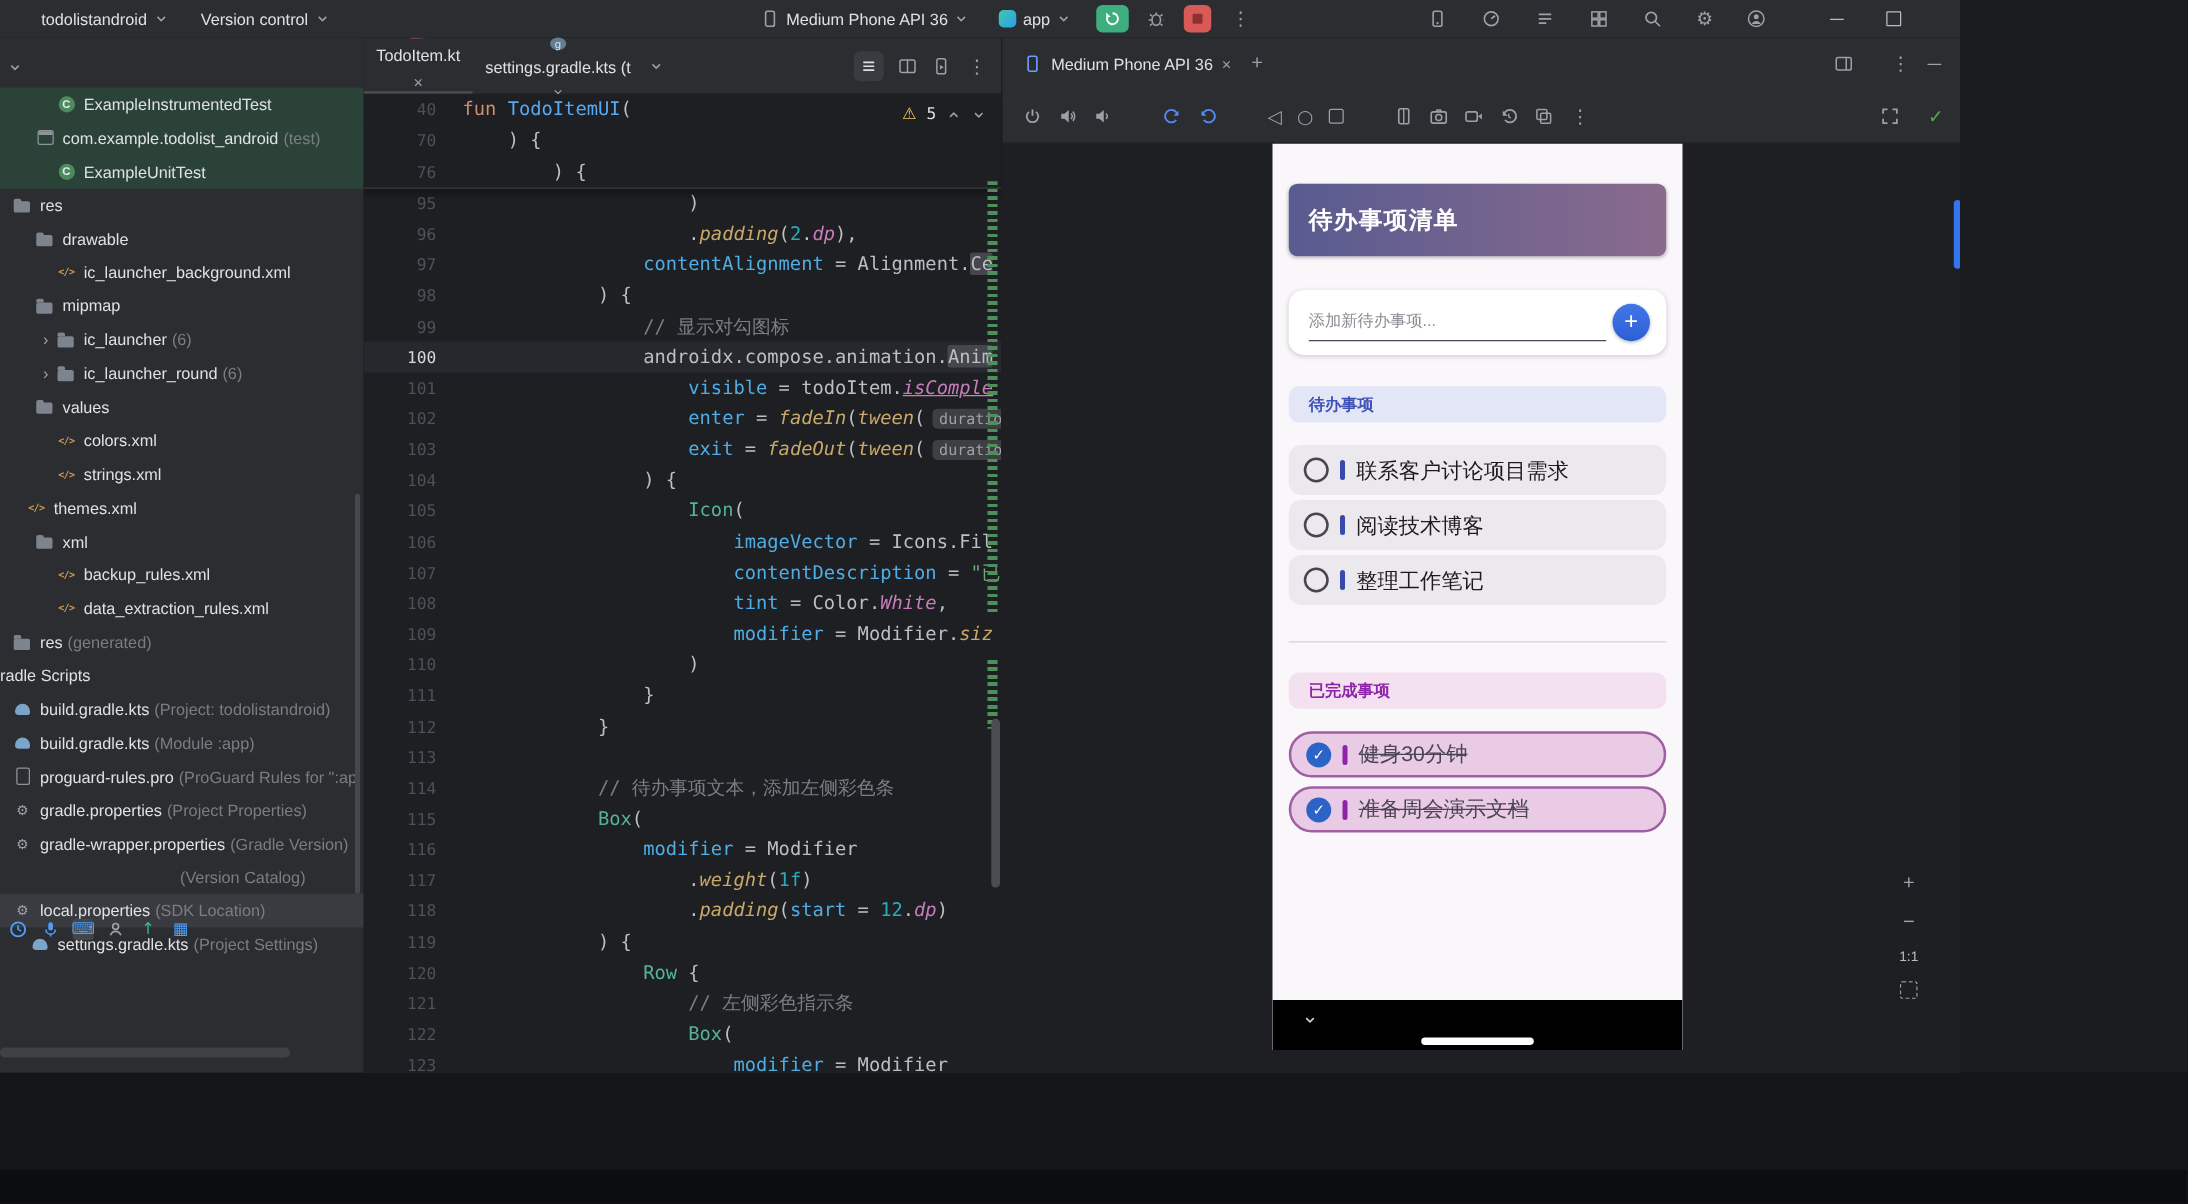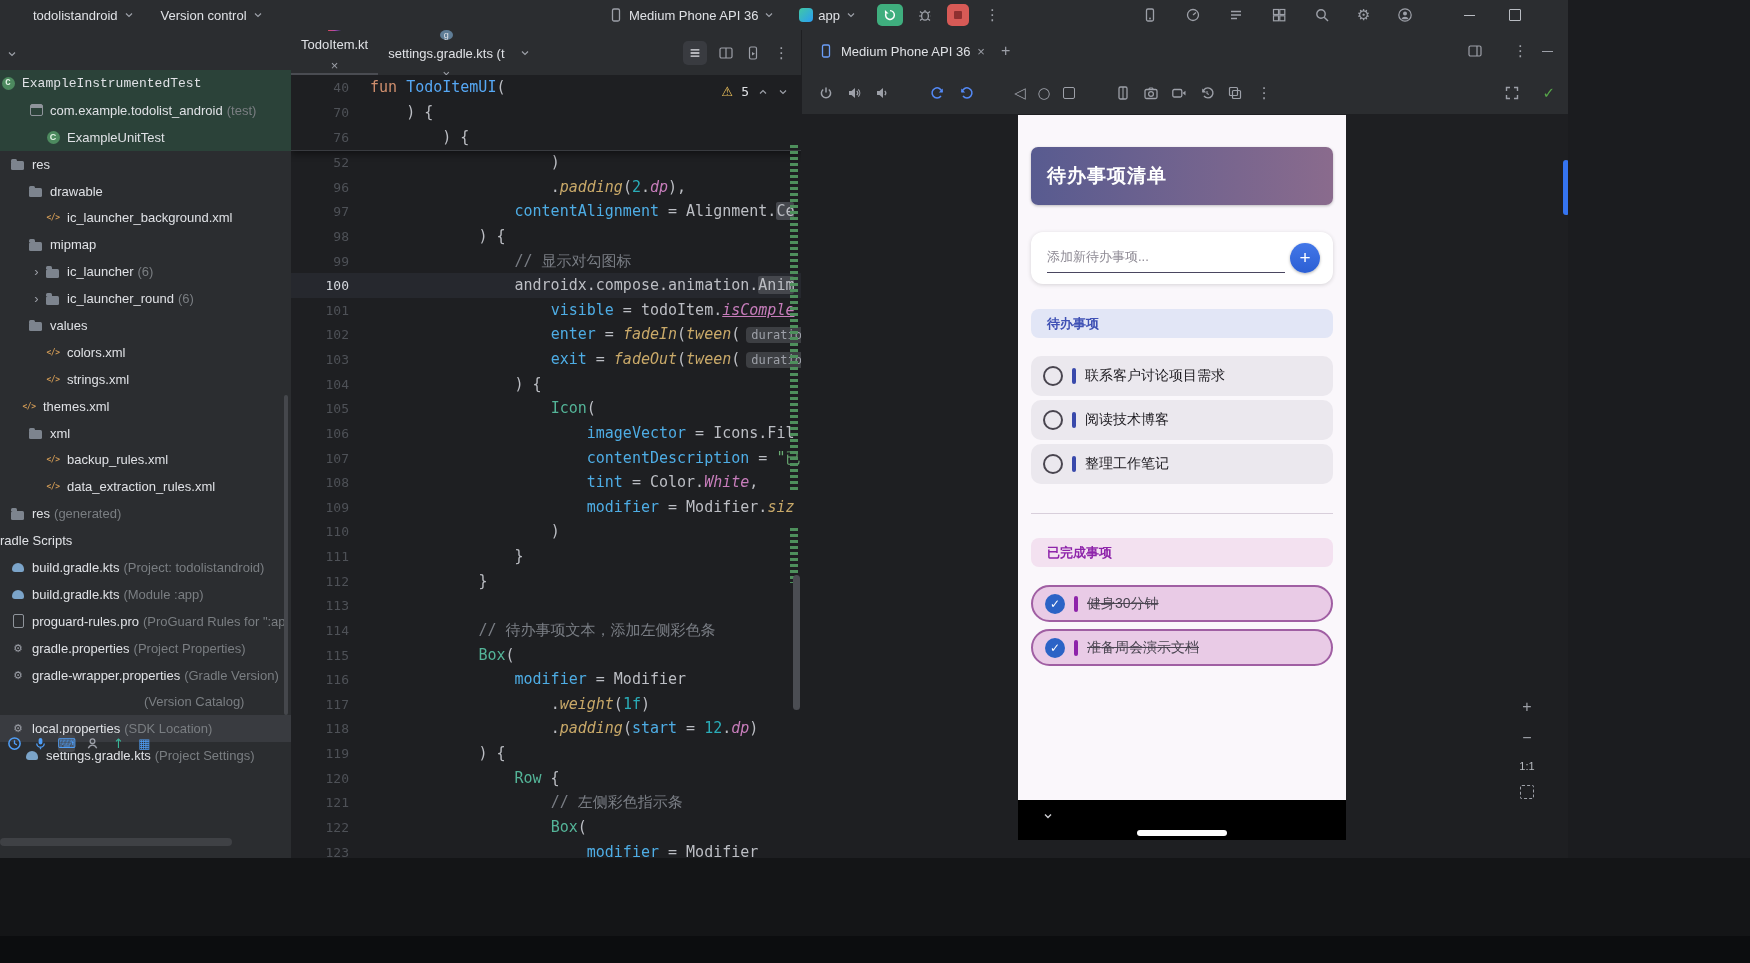--- a/index.html
+++ b/index.html
@@ -117,21 +117,21 @@
   .pill{height:29px;border-radius:8px;font-size:13px;font-weight:bold;display:flex;align-items:center;padding-left:16px;box-sizing:border-box;margin-bottom:18px;}
   .pill.todo{background:#e2e6f6;color:#3f51b5;}
   .pill.done{background:#f3e1f0;color:#8e24aa;}
   .titem{display:flex;align-items:center;height:40px;border-radius:10px;background:#ebe8ee;margin-bottom:4px;box-sizing:border-box;}
   .titem.done{height:37px;border-radius:18.5px;background:#e9cbe6;border:2px solid #a05fa3;margin-bottom:7px;}
   .tcheck{width:20px;height:20px;border-radius:50%;border:2px solid #49454f;margin-left:12px;box-sizing:border-box;flex:0 0 20px;}
   .tcheck.on{border:none;background:#2b63c6;color:#fff;font-size:12px;display:flex;align-items:center;justify-content:center;font-family:"DejaVu Sans",sans-serif;}
   .tbar{width:4px;height:16px;border-radius:2px;margin-left:9px;flex:0 0 4px;}
   .titem .tbar{background:#3949ab;}
   .titem.done .tbar{background:#8e24aa;}
-  .ttext{font-size:14px;color:#1d1b20;margin-left:9px;}
+  .ttext{font-size:17px;color:#1d1b20;margin-left:9px;}
   .titem.done .ttext{color:#4a4551;text-decoration:line-through;}
   .sdivider{border-top:1px solid #d8cfdb;margin:29px 0 24px 0;}
   .pnav{position:absolute;left:0;top:685px;width:328px;height:40px;background:#000;}
   .pnav .nchev{position:absolute;left:24px;top:10px;color:#cfd0d4;}
   .npill{position:absolute;left:119px;top:30px;width:90px;height:6px;border-radius:3px;background:#fff;}
   .zoomctl{position:absolute;left:707px;top:668px;width:36px;display:flex;flex-direction:column;align-items:center;gap:13px;color:#9da0a8;}
   .zoomctl .zl{font-size:16px;}
   .ratio{font-size:11px;color:#b9bcc2;}
   .fitico{width:12px;height:12px;border:1.5px dashed #9da0a8;border-radius:2px;}
   .blue-thumb{position:absolute;left:761px;top:130px;width:6px;height:55px;background:#3574f0;border-radius:3px;}
@@ -230,21 +230,21 @@
         <span class="wc-min"></span>
         <span class="wc-max"></span>
       </div>
     </div>
 
     <div class="project">
       <svg class="chev pp-chev" viewBox="0 0 16 16" width="14" height="14">
           <path d="M4 6l4 4 4-4" stroke="currentColor" stroke-width="1.6" fill="none"></path>
         </svg>
       <div class="tree">
-          <div class="trow g" style=" font-family: Liberation Mono, monospace;">
+          <div class="trow g" style="padding-left: 45px;">
             <span class="ti ti-class"></span>
             <span class="tl">ExampleInstrumentedTest</span>
           </div>
           <div class="trow g" style="padding-left: 28px;">
             <span class="ti ti-package"></span>
             <span class="tl">com.example.todolist_android</span>
             <span class="ts"> (test)</span>
           </div>
           <div class="trow g" style="padding-left: 45px;">
             <span class="ti ti-class"></span>
@@ -413,21 +413,21 @@
           <span class="kebab" style="margin-left:2px">⋮</span>
         </span>
       </div>
       <div class="codewrap">
         <div class="sticky">
             <div class="cl"><span class="ln">40</span><span class="ct"><span class="sx-kw">fun</span><span class="sx-pl"> </span><span class="sx-fnd">TodoItemUI</span><span class="sx-pl">(</span></span></div>
             <div class="cl"><span class="ln">70</span><span class="ct">    <span class="sx-pl">) {</span></span></div>
             <div class="cl"><span class="ln">76</span><span class="ct">        <span class="sx-pl">) {</span></span></div>
           </div>
         <div class="cbody">
-            <div class="cl"><span class="ln">52</span><span class="ct">                    <span class="sx-pl">)</span></span></div>
+            <div class="cl"><span class="ln">95</span><span class="ct">                    <span class="sx-pl">)</span></span></div>
             <div class="cl"><span class="ln">96</span><span class="ct">                    <span class="sx-pl">.</span><span class="sx-call">padding</span><span class="sx-pl">(</span><span class="sx-num">2</span><span class="sx-pl">.</span><span class="sx-prop">dp</span><span class="sx-pl">),</span></span></div>
             <div class="cl"><span class="ln">97</span><span class="ct">                <span class="sx-named">contentAlignment</span><span class="sx-pl"> = Alignment.</span><span class="sx-chipbg">Ce</span></span></div>
             <div class="cl"><span class="ln">98</span><span class="ct">            <span class="sx-pl">) {</span></span></div>
             <div class="cl"><span class="ln">99</span><span class="ct">                <span class="sx-cmt">// 显示对勾图标</span></span></div>
             <div class="cl hl"><span class="ln">100</span><span class="ct">                <span class="sx-pl">androidx.compose.animation.</span><span class="sx-chipbg">Anim</span></span></div>
             <div class="cl"><span class="ln">101</span><span class="ct">                    <span class="sx-named">visible</span><span class="sx-pl"> = todoItem.</span><span class="sx-propu">isComple</span></span></div>
             <div class="cl"><span class="ln">102</span><span class="ct">                    <span class="sx-named">enter</span><span class="sx-pl"> = </span><span class="sx-call">fadeIn</span><span class="sx-pl">(</span><span class="sx-call">tween</span><span class="sx-pl">(</span><span class="sx-chip">duratio</span></span></div>
             <div class="cl"><span class="ln">103</span><span class="ct">                    <span class="sx-named">exit</span><span class="sx-pl"> = </span><span class="sx-call">fadeOut</span><span class="sx-pl">(</span><span class="sx-call">tween</span><span class="sx-pl">(</span><span class="sx-chip">duratio</span></span></div>
             <div class="cl"><span class="ln">104</span><span class="ct">                <span class="sx-pl">) {</span></span></div>
             <div class="cl"><span class="ln">105</span><span class="ct">                    <span class="sx-cmp">Icon</span><span class="sx-pl">(</span></span></div>

